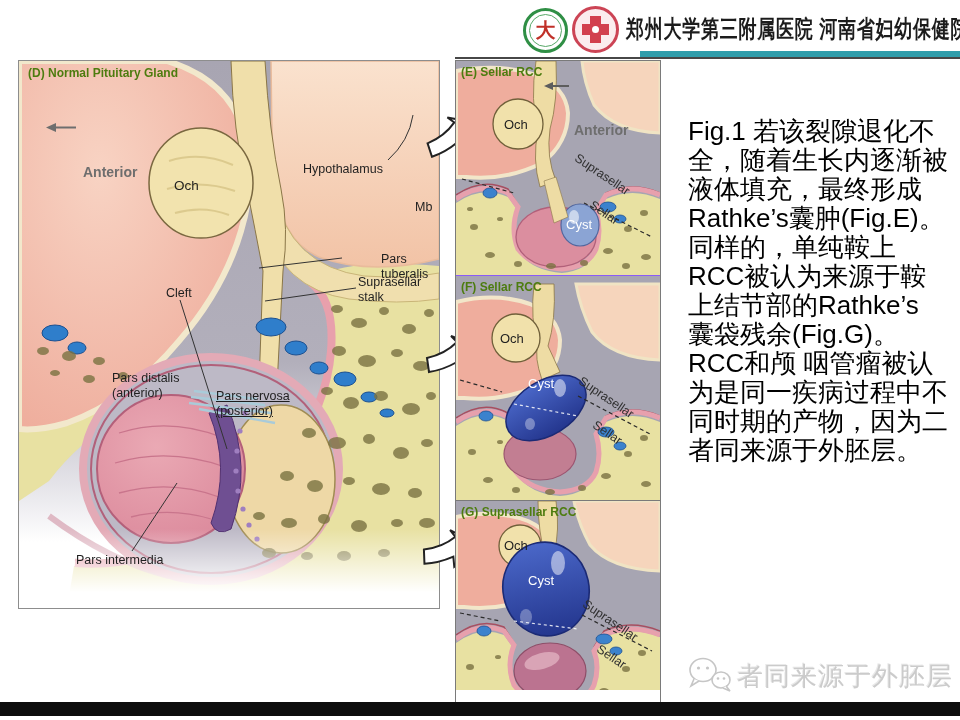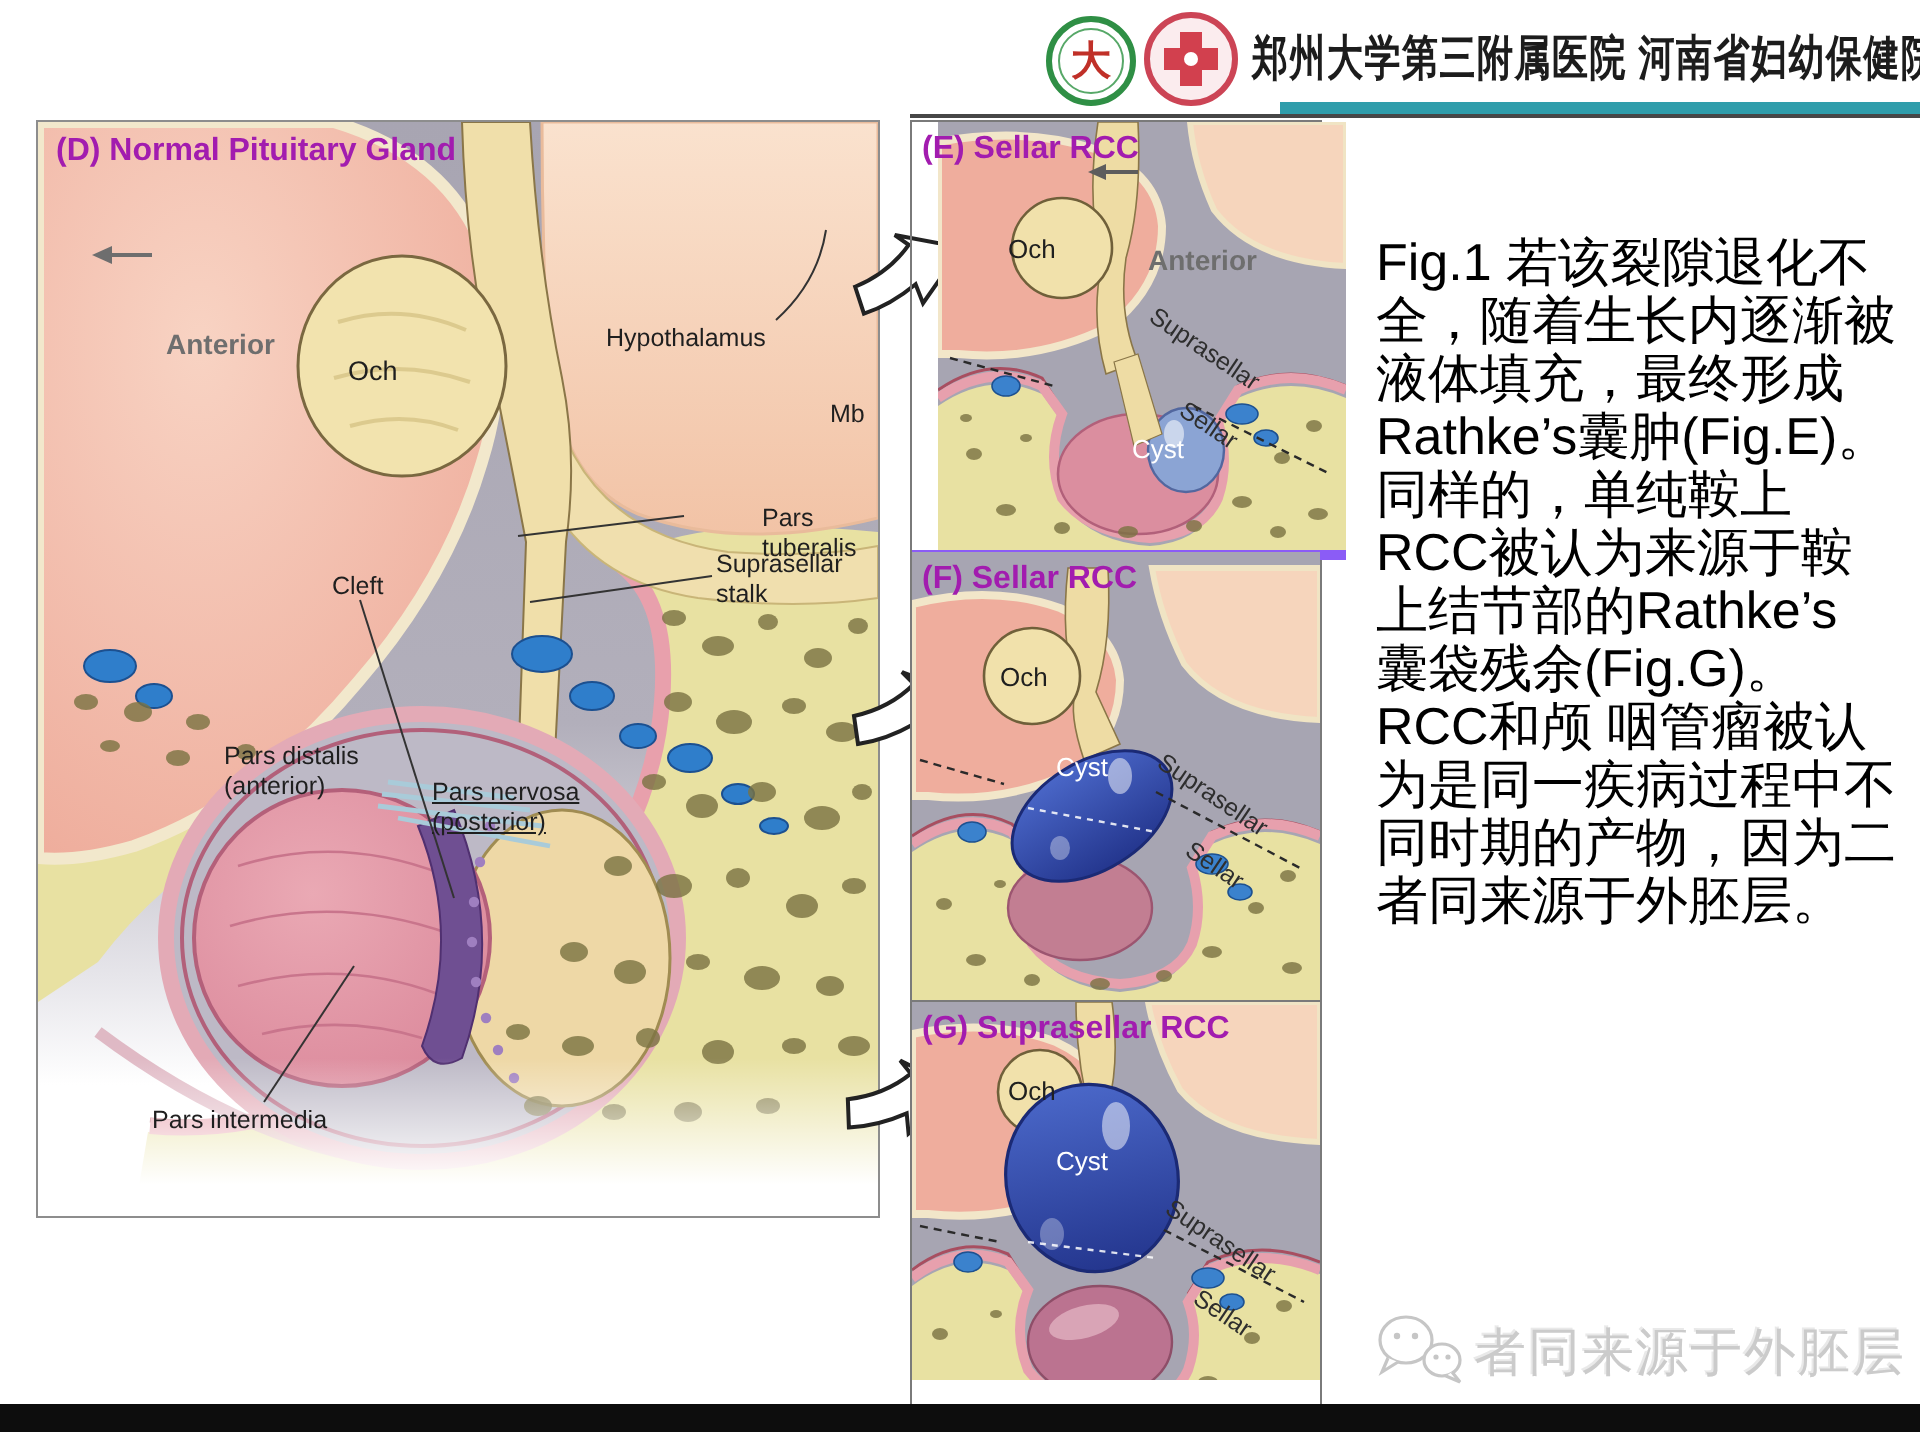--- a/index.html
+++ b/index.html
@@ -17,26 +17,26 @@
   .logo-hosp .h{left:7px;top:15px;width:27px;height:11px;}
   .logo-hosp .dot{position:absolute;left:17px;top:17px;width:7px;height:7px;border-radius:50%;background:#fff;}
   .h-title{position:absolute;left:626px;top:13px;font-size:24px;font-weight:bold;color:#1c1c1c;
        white-space:nowrap;transform:scaleX(.75);transform-origin:left center;letter-spacing:1px;}
   .rule-teal{position:absolute;left:640px;top:51px;width:320px;height:6px;background:#2f9dab;}
   .rule-dark{position:absolute;left:455px;top:57px;width:505px;height:2px;background:#474747;}
   
   .panel-d{position:absolute;left:18px;top:60px;width:420px;height:547px;border:1px solid #8d8d8d;background:#fff;}
   .col{position:absolute;left:455px;top:60px;width:204px;height:655px;border-left:1px solid #7a7a7a;border-right:1px solid #7a7a7a;border-top:1px solid #7a7a7a;box-sizing:content-box;}
   .sub{position:absolute;left:0;width:204px;overflow:hidden;}
-  .sub-e{top:0;height:214px;border-bottom:5px solid #8b5cf6;padding-left:13px;}
+  .sub-e{top:0;height:214px;border-bottom:5px solid #8b5cf6;}
   .sub-f{top:215px;height:224px;border-bottom:1px solid #7a7a7a;}
   .sub-g{top:440px;height:189px;}
   
   .lbl{position:absolute;font-size:12.5px;color:#1f1f1f;line-height:1.22;}
-  .lbl-b{font-weight:bold;font-size:16px;color:#a21caf;}
+  .lbl-b{font-weight:bold;font-size:12px;color:#4d7c0f;}
   .lbl-c{text-align:left;}
   .lbl-gray{color:#6e6e6e;font-weight:bold;font-size:14px;margin-top:48px;}
   .lbl-white{color:#fff;font-size:13px;}
   .rot{transform:rotate(34deg);transform-origin:left top;white-space:nowrap;color:#2e2e2e;font-size:12.5px;}
   
   .caption{position:absolute;left:688px;top:117px;width:280px;color:#000;}
   .caption div{font-size:26px;line-height:29px;white-space:nowrap;}
   
   .wm-text{position:absolute;left:737px;top:659px;font-size:26px;color:#cbcbcb;letter-spacing:1px;
        text-shadow:1px 1px 0 #ffffff,-1px -1px 0 #e9e9e9;white-space:nowrap;}

